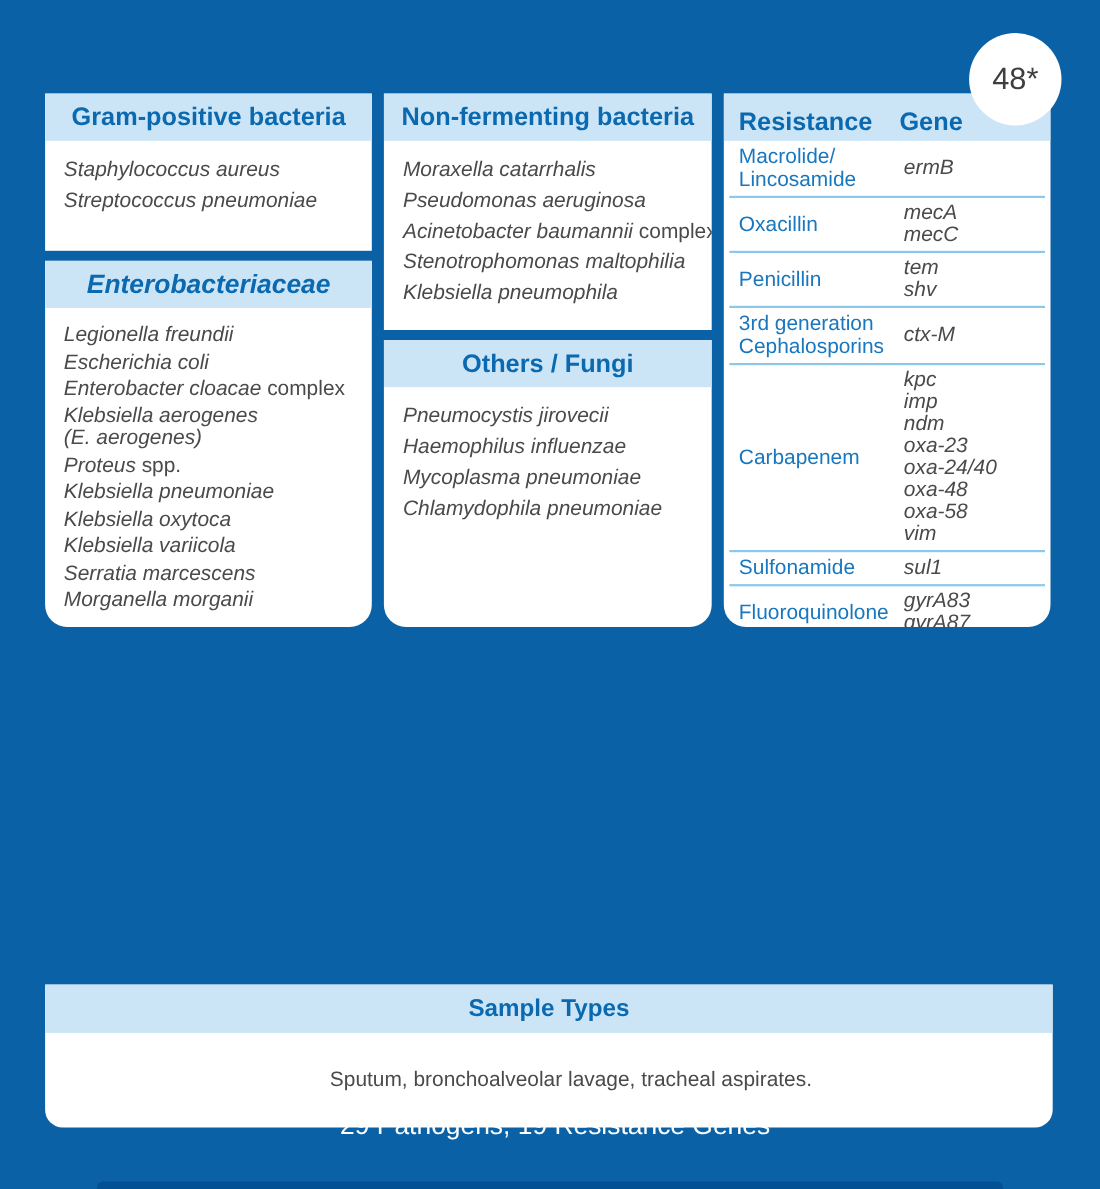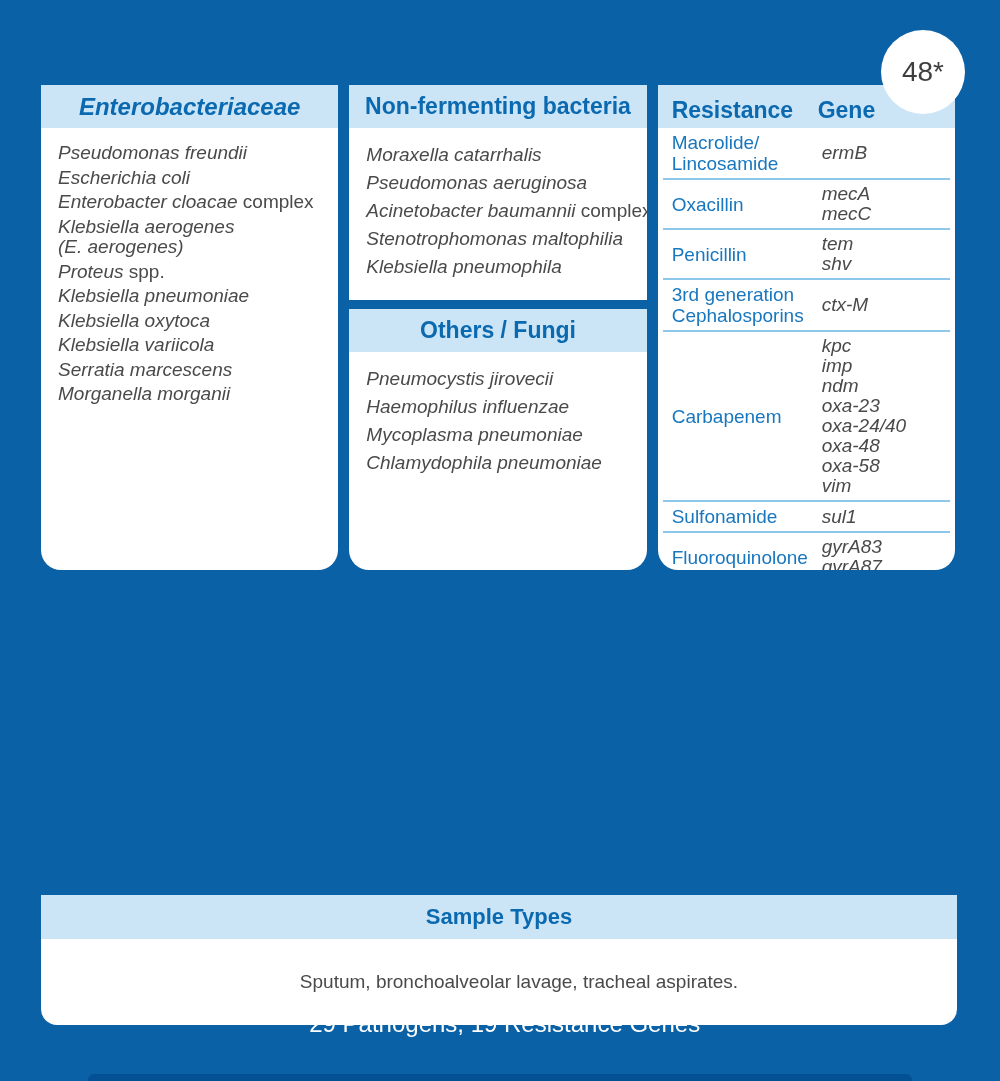--- a/index.html
+++ b/index.html
@@ -70,24 +70,31 @@
 
 <div class="canvas">
 
   <div class="badge">
     <span>48*</span>
   </div>
 
   <div class="panels">
 
     <div class="col">
+      <section class="card" style="height:143px;flex:0 0 143px;">
+        <header class="hdr">Gram-positive bacteria</header>
+        <ul class="organisms">
+          <li><span class="it">Staphylococcus aureus</span></li>
+          <li><span class="it">Streptococcus pneumoniae</span></li>
+        </ul>
+      </section>
       <section class="card grow round-bottom">
         <header class="hdr italic">Enterobacteriaceae</header>
         <ul class="organisms dense">
-          <li><span class="it">Pseudomonas freundii</span></li>
+          <li><span class="it">Legionella freundii</span></li>
           <li><span class="it">Escherichia coli</span></li>
           <li><span class="it">Enterobacter cloacae</span><span class="ro"> complex</span></li>
           <li class="twoline">
               <span class="it">Klebsiella aerogenes</span>
               <span class="it">(E. aerogenes)</span>
             </li>
           <li><span class="it">Proteus</span><span class="ro"> spp.</span></li>
           <li><span class="it">Klebsiella pneumoniae</span></li>
           <li><span class="it">Klebsiella oxytoca</span></li>
           <li><span class="it">Klebsiella variicola</span></li>

